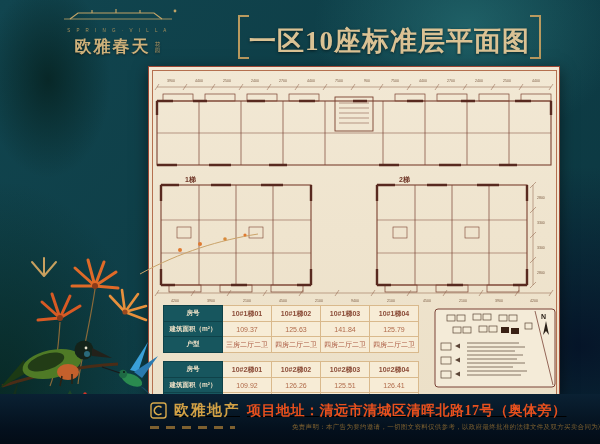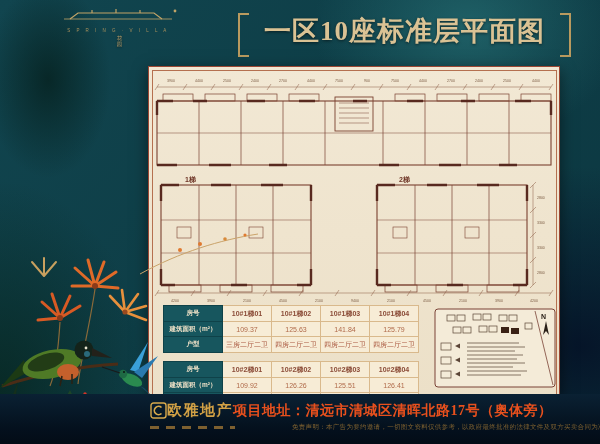--- a/index.html
+++ b/index.html
@@ -13,21 +13,21 @@
       linear-gradient(135deg,#11454f 0%,#0e3e47 45%,#0c3640 100%);}
   
   .brand{position:absolute;left:50px;top:8px;width:136px;text-align:center;}
   .brand-en{font-size:4.5px;letter-spacing:2.5px;color:#a8905c;margin-top:1px;}
   .brand-cn{display:flex;align-items:center;justify-content:center;margin-top:2px;
     font-family:"Liberation Serif",serif;font-weight:bold;font-size:17px;color:#cdb07a;
     letter-spacing:2px;text-shadow:0 1px 2px rgba(0,0,0,.5);}
   .brand-suffix{display:inline-block;margin-left:3px;font-size:5.5px;line-height:6px;
     letter-spacing:0;width:8px;color:#b59a66;font-weight:normal;}
   
-  .title-wrap{position:absolute;left:238px;top:13px;width:296px;height:46px;display:flex;align-items:flex-start;gap:15px;}
+  .title-wrap{position:absolute;left:238px;top:13px;width:296px;height:46px;display:flex;align-items:flex-end;}
   .bracket{width:9px;height:40px;border:2px solid #b99a5f;flex:0 0 auto;}
   .bracket.l{border-right:none;}
   .bracket.r{border-left:none;}
   .title-wrap h1{flex:1;margin:0;text-align:center;font-family:"Liberation Serif",serif;
     font-size:27px;font-weight:bold;color:#dac294;letter-spacing:1px;
     text-shadow:0 1px 3px rgba(0,0,0,.55);white-space:nowrap;}
   
   .panel{position:absolute;left:148px;top:66px;width:410px;height:330px;
     background:linear-gradient(180deg,#f2e8d4,#ece0c8);
     border:1px solid #9c4733;box-shadow:0 4px 14px rgba(0,0,0,.5);}
@@ -42,21 +42,21 @@
     text-align:center;padding:2.5px 0;}
   table.unit td.no{color:#8a4a36;font-weight:bold;}
   table.unit td.area{color:#b06a4a;}
   
   .sitemap-svg{position:absolute;left:284px;top:240px;}
   
   .flora-svg{position:absolute;left:0;top:214px;pointer-events:none;}
   
   .footer{position:absolute;left:0;top:394px;width:600px;height:50px;
     background:linear-gradient(180deg,#0a2133,#04101d 70%,#030c16);}
-  .f-row1{position:absolute;left:150px;top:7px;display:flex;align-items:center;white-space:nowrap;}
+  .f-row1{position:absolute;left:150px;top:7px;display:flex;align-items:center;gap:7px;white-space:nowrap;text-decoration:underline;}
   .dev-name{font-size:15px;font-weight:bold;color:#d2a145;letter-spacing:1.5px;
     font-family:"Liberation Serif",serif;}
   .addr{font-size:14px;font-weight:bold;color:#e8501d;letter-spacing:.5px;
     font-family:"Liberation Serif",serif;}
   .f-row2{position:absolute;left:150px;top:29px;display:flex;align-items:center;gap:57px;}
   .tagline-marks{width:85px;height:3px;
     background:repeating-linear-gradient(90deg,#7d6030 0 9px,transparent 9px 16px);}
   .disclaimer{font-size:6.5px;color:#7d6030;letter-spacing:.3px;white-space:nowrap;}
 </style>
 </head>
@@ -68,20 +68,21 @@
     <svg width="120" height="15" viewBox="0 0 120 15">
       <g stroke="#c2a467" fill="none" stroke-width="1.2">
         <path d="M12 11 L20 5 H96 L104 11"></path>
         <path d="M34 5 V2 M58 5 V1 M82 5 V2"></path>
         <path d="M6 11 H114" stroke-width="0.8"></path>
       </g>
       <circle cx="117" cy="3" r="1.4" fill="#c2a467"></circle>
     </svg>
     <div class="brand-en">S P R I N G · V I L L A</div>
     <div class="brand-cn">
+      <span>欧雅春天</span>
       <span class="brand-suffix">花园</span>
     </div>
   </div>
 
   <div class="title-wrap">
     <span class="bracket l"></span>
     <h1>一区10座标准层平面图</h1>
     <span class="bracket r"></span>
   </div>
 

